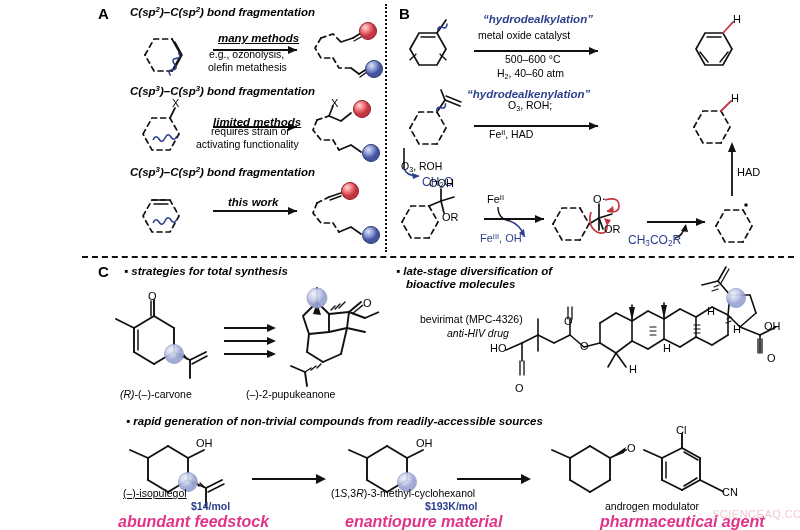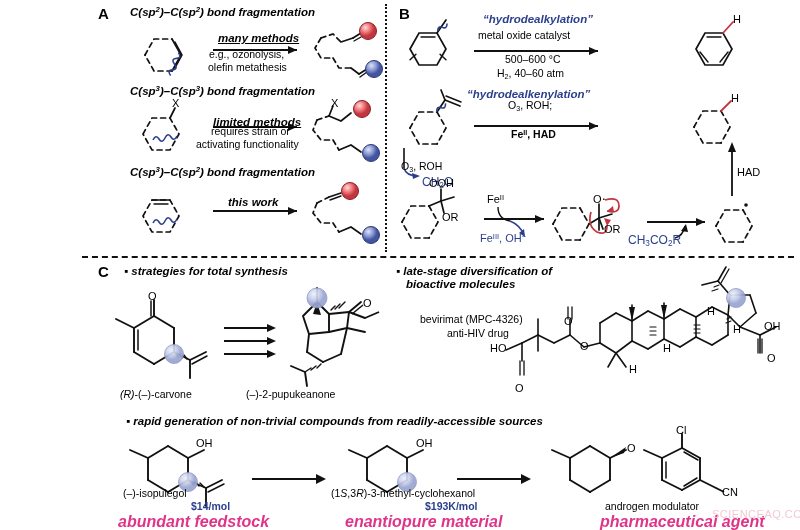--- a/index.html
+++ b/index.html
@@ -198,21 +198,21 @@
     </g>
     <path d="M36,17 q3,-5 6,-1 q3,4 6,-1" fill="none" stroke="#2b3f8c" stroke-width="1.6" transform="rotate(-35 42,14)"></path>
   </svg>
 
   <div class="abs hdr-blue" style="left:467px;top:88px;">“hydrodealkenylation”</div>
   <div class="abs cond" style="left:508px;top:99px;">O<sub>3</sub>, ROH;</div>
   <svg class="abs" width="130" height="12" style="left:472px;top:120px;">
     <line x1="2" y1="6" x2="126" y2="6" stroke="#111" stroke-width="1.8"></line>
     <polygon points="126,6 117,2 117,10" fill="#111"></polygon>
   </svg>
-  <div class="abs cond" style="left:511px;top:128px;font-weight:bold;">Fe<sup>II</sup>, HAD</div>
+  <div class="abs cond" style="left:489px;top:128px;">Fe<sup>II</sup>, HAD</div>
 
   <svg class="abs" width="70" height="58" style="left:682px;top:96px;">
     <g fill="none" stroke="#111" stroke-width="1.7" stroke-linecap="round">
       <path d="M12,31 L21,15 L39,15" stroke-dasharray="5,4"></path>
       <path d="M39,47 L21,47 L12,31" stroke-dasharray="5,4"></path>
       <path d="M39,15 L48,31 L39,47" stroke-dasharray="5,4"></path>
     </g>
     <path d="M39,15 L49,5" fill="none" stroke="#c2363f" stroke-width="1.8" stroke-linecap="round"></path>
   </svg>
   <div class="abs atom" style="left:731px;top:92px;">H</div>
@@ -375,21 +375,21 @@
   <div class="abs lbl" style="left:120px;top:388px;"><i>(R)</i>-(–)-carvone</div>
   <div class="abs lbl" style="left:246px;top:388px;">(–)-2-pupukeanone</div>
 
   <div class="abs bullet" style="left:396px;top:265px;">
     <span>▪</span>
     <span>late-stage diversification of</span>
   </div>
   <div class="abs bullet" style="left:406px;top:278px;">bioactive molecules</div>
 
   <div class="abs lbl" style="left:420px;top:313px;">bevirimat (MPC-4326)</div>
-  <div class="abs lbl" style="left:447px;top:327px;">anti-HIV drug</div>
+  <div class="abs lbl" style="left:447px;top:327px;font-style:italic;">anti-HIV drug</div>
 
   <svg class="abs" width="320" height="140" style="left:478px;top:265px;">
     <g fill="none" stroke="#111" stroke-width="1.6" stroke-linecap="round" stroke-linejoin="round">
 
       <path d="M28,85 L44,78"></path>
       <path d="M44,78 L44,96"></path>
       <path d="M42,96 L42,110 M46,96 L46,110" stroke-width="1.3"></path>
       <path d="M44,78 L60,70"></path>
       <path d="M60,70 L60,54"></path>
       <path d="M60,70 L60,86"></path>
@@ -496,21 +496,21 @@
       <path d="M82,56 L98,48" stroke-width="1.5"></path>
     </g>
     <g stroke="#111" stroke-width="1.4" stroke-linecap="round">
       <line x1="64" y1="45" x2="68" y2="49"></line>
       <line x1="69" y1="46" x2="73" y2="50"></line>
       <line x1="74" y1="47" x2="78" y2="51"></line>
     </g>
     <circle cx="62" cy="46" r="9.5" fill="url(#gr-pale)" stroke="#8a92bf" stroke-width="0.8" opacity="0.92"></circle>
   </svg>
   <div class="abs atom" style="left:196px;top:437px;">OH</div>
-  <div class="abs lbl" style="left:123px;top:487px;">(–)-isopulegol</div>
+  <div class="abs lbl" style="left:123px;top:487px;text-decoration:underline;">(–)-isopulegol</div>
   <div class="abs price" style="left:149px;top:500px;">$14/mol</div>
   <div class="abs tag" style="left:118px;top:513px;">abundant feedstock</div>
 
   <svg class="abs" width="80" height="14" style="left:250px;top:472px;">
     <line x1="2" y1="7" x2="72" y2="7" stroke="#111" stroke-width="1.8"></line>
     <polygon points="76,7 66,2 66,12" fill="#111"></polygon>
   </svg>
 
   <svg class="abs" width="100" height="80" style="left:345px;top:436px;">
     <g fill="none" stroke="#111" stroke-width="1.9" stroke-linecap="round" stroke-linejoin="round">

